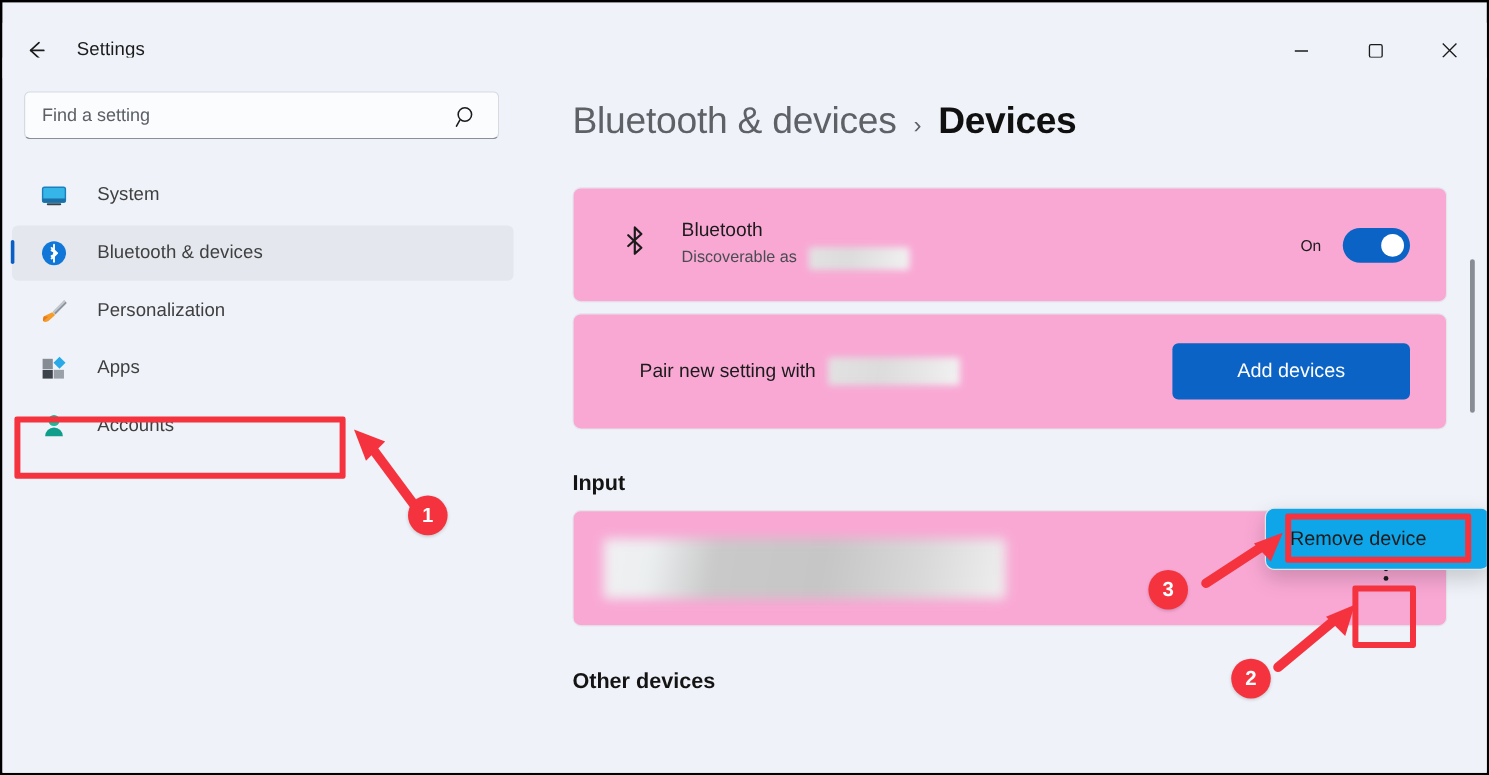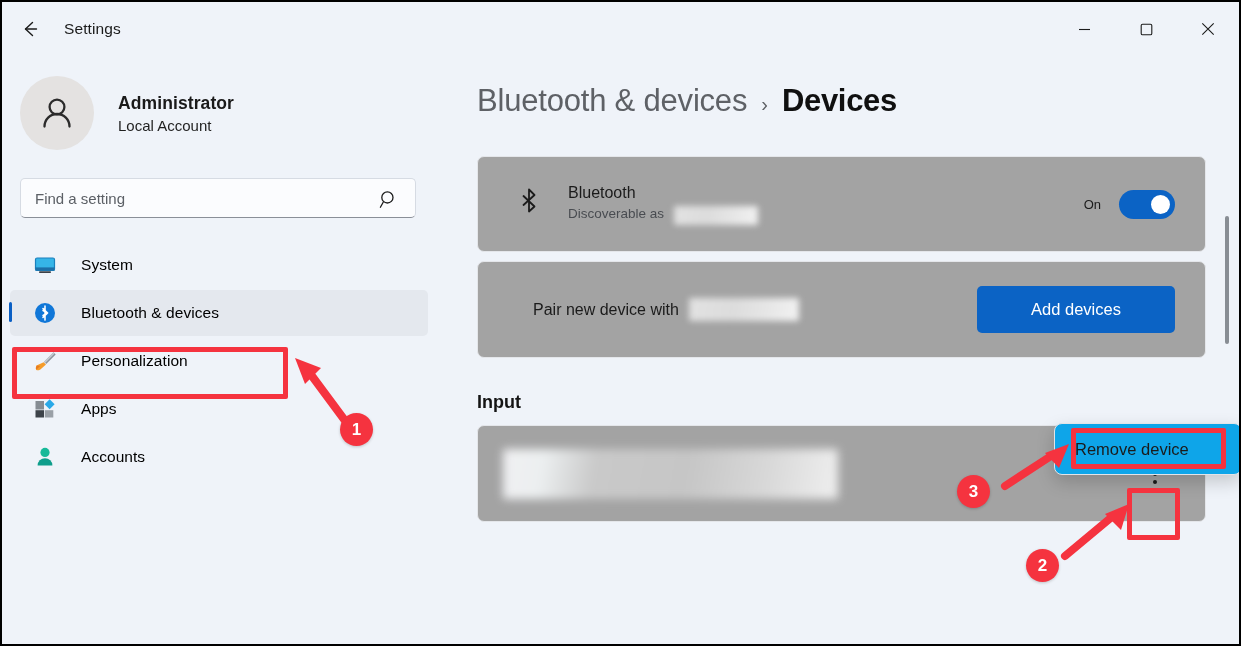--- a/index.html
+++ b/index.html
@@ -12,21 +12,21 @@
   #app {
     position: relative;
     width: 1241px; height: 646px;
     background: #eff3f9;
     border: 2px solid #000;
     overflow: hidden;
   }
 
   
   .titlebar {
-    position: absolute; top: 4px; left: 0;
+    position: absolute; top: 17px; left: 0;
     width: 1237px; height: 46px;
     display: flex; align-items: center;
     background: #eff3f9;
   }
   .back-btn {
     width: 36px; height: 30px; margin-left: 10px;
     display: flex; align-items: center; justify-content: center;
     border-radius: 4px; cursor: pointer;
   }
   .app-title {
@@ -98,21 +98,21 @@
   .nav-item.selected::before {
     content: ""; position: absolute; left: -1px; top: 12px;
     width: 3px; height: 20px; border-radius: 2px; background: #0a5fc4;
   }
   .nav-icon {
     width: 30px; margin-left: 20px;
     display: flex; align-items: center; justify-content: center;
     flex: none;
   }
   .nav-label {
-    margin-left: 21px; font-size: 15.5px; color: #000000;
+    margin-left: 21px; font-size: 15.5px; color: #404040;
     letter-spacing: .05px;
   }
 
   
   .main {
     position: absolute; top: 46px; left: 440px;
     width: 797px; height: 600px;
     background: #eff3f9;
     overflow: hidden;
   }
@@ -125,21 +125,21 @@
     cursor: pointer;
   }
   .bc-sep { font-size: 20px; color: #5e6166; margin: 0 14px; }
   .bc-current {
     font-size: 31px; color: #101010; font-weight: 700; letter-spacing: -.3px;
   }
 
   .card {
     margin: 0 0 0 35px;
     width: 729px;
-    background: #a3a3a3;
+    background: #f9a8d4;
     border: 1px solid #e4e6ea;
     border-radius: 7px;
     display: flex; align-items: center;
   }
   .card.bt { height: 96px; margin-top: 37px; }
   .card.pair { height: 97px; margin-top: 9px; }
   .card.device { height: 97px; margin-top: 12px; }
 
   .bt-icon { width: 42px; margin-left: 30px; flex: none;
     display: flex; align-items: center; justify-content: center; }
@@ -273,32 +273,20 @@
       <div class="win-btn close">
         <svg width="14" height="14" viewBox="0 0 14 14">
           <path d="M1.3 1.3 L12.7 12.7 M12.7 1.3 L1.3 12.7" stroke="#1b1b1b" stroke-width="1.1"></path>
         </svg>
       </div>
     </div>
   </div>
 
   <div class="sidebar">
 
-    <div class="profile">
-      <div class="avatar">
-        <svg width="44" height="44" viewBox="0 0 44 44">
-          <circle cx="22" cy="16" r="7.4" fill="none" stroke="#2b2b2b" stroke-width="2.3"></circle>
-          <path d="M9.5 35.5 a12.5 12.5 0 0 1 25 0" fill="none" stroke="#2b2b2b" stroke-width="2.3" stroke-linecap="round"></path>
-        </svg>
-      </div>
-      <div class="profile-text">
-        <div class="profile-name">Administrator</div>
-        <div class="profile-sub">Local Account</div>
-      </div>
-    </div>
 
     <div class="searchbox">
       <input type="text" placeholder="Find a setting" style="">
       <svg class="search-icon" width="20" height="20" viewBox="0 0 20 20">
         <circle cx="8.4" cy="8.4" r="5.6" fill="none" stroke="#1b1b1b" stroke-width="1.3"></circle>
         <path d="M4.2 13.2 L1.4 18.2" stroke="#1b1b1b" stroke-width="1.3" stroke-linecap="round"></path>
       </svg>
     </div>
 
     <div class="nav">
@@ -385,37 +373,38 @@
         </div>
       </div>
       <span class="on-label">On</span>
       <div class="toggle">
         <div class="knob"></div>
       </div>
     </div>
 
     <div class="card pair">
       <div class="pair-text">
-        <span>Pair new device with</span>
+        <span>Pair new setting with</span>
         <span class="blur md"></span>
       </div>
       <button class="add-btn">Add devices</button>
     </div>
 
     <div class="section-head">Input</div>
 
     <div class="card device">
       <span class="blur lg"></span>
       <div class="dots-btn">
         <span></span>
         <span></span>
         <span></span>
       </div>
     </div>
 
+    <div class="section-head other">Other devices</div>
 
     <div class="scrollbar">
       <div class="scroll-thumb"></div>
     </div>
   </div>
 
   <div class="flyout">
     <span class="flyout-item">Remove device</span>
   </div>
 

